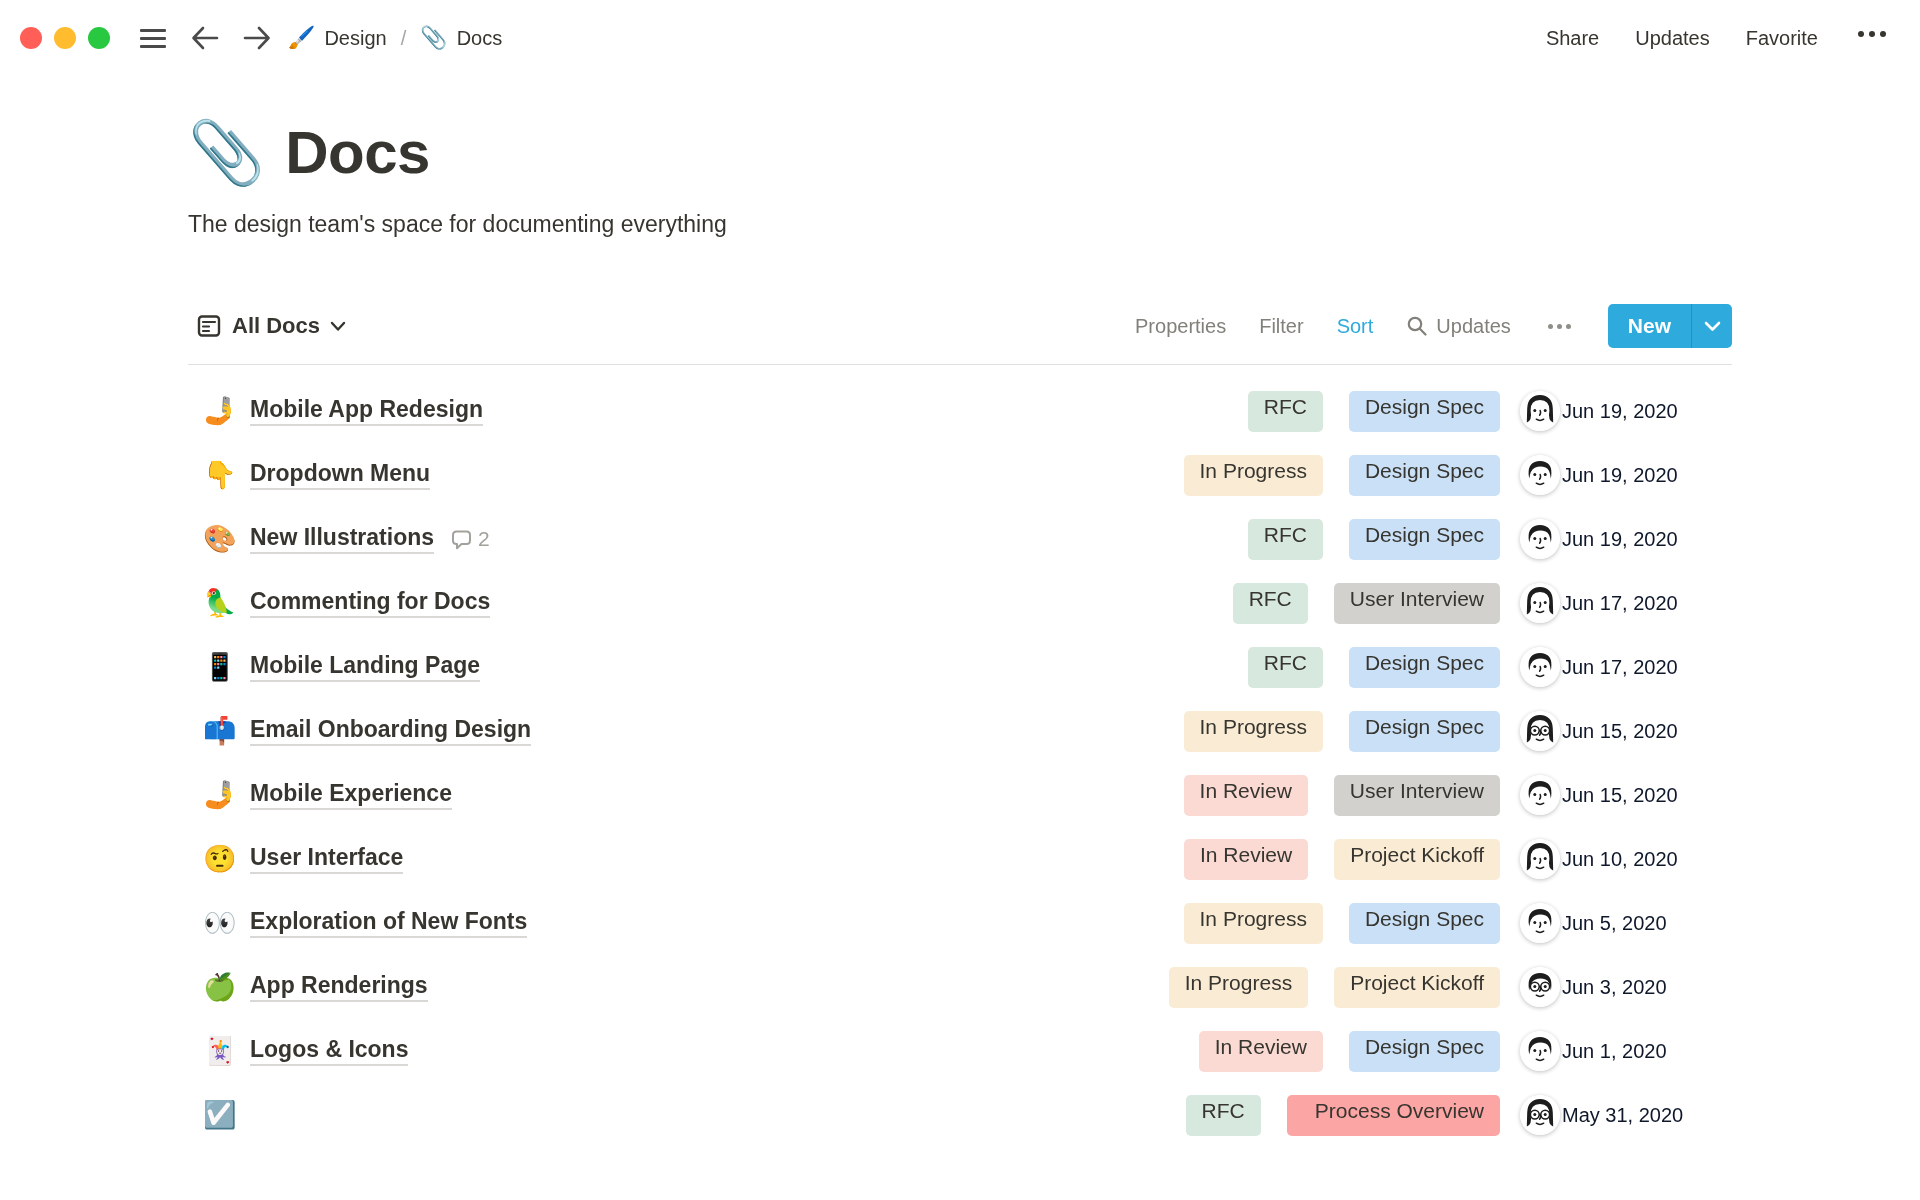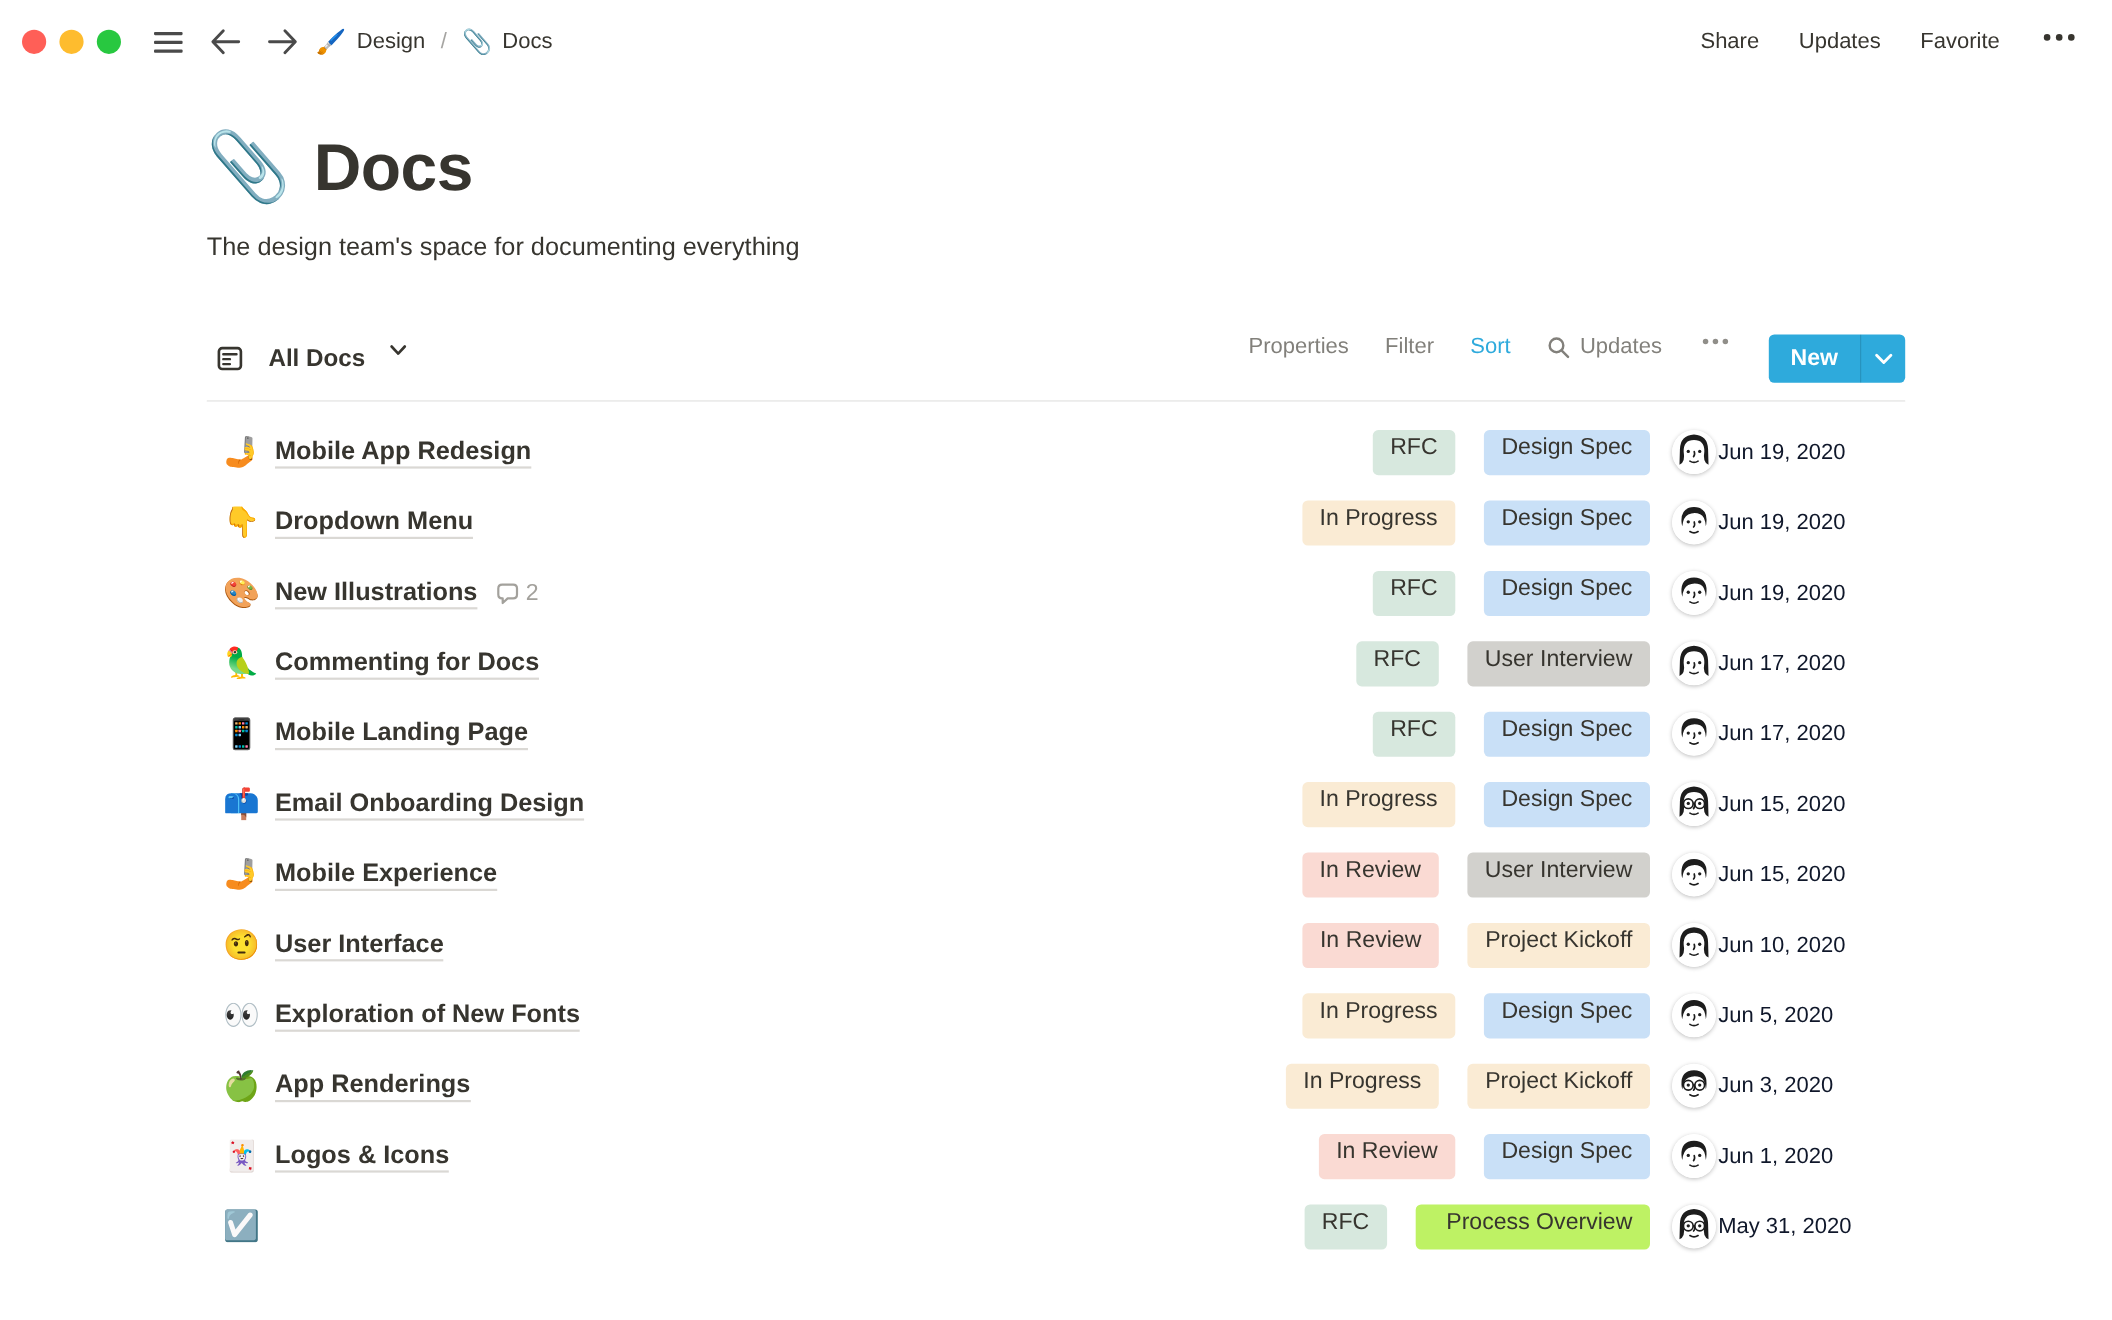--- a/index.html
+++ b/index.html
@@ -24,23 +24,23 @@
 
   
   .content { width:1544px; margin:0 auto; }
   .title-row { margin-top:42px; display:flex; align-items:center; gap:20px; }
   .page-emoji { font-size:62px; line-height:1; }
   .page-title { font-size:60px; font-weight:700; letter-spacing:-0.5px; }
   .subtitle { margin-top:24px; font-size:23px; }
 
   
   .toolbar { margin-top:66px; display:flex; align-items:center; }
-  .view-switcher { display:flex; align-items:flex-start; gap:22px; padding-left:8px; }
+  .view-switcher { display:flex; align-items:center; gap:10px; padding-left:8px; }
   .view-label { font-size:22px; font-weight:700; }
-  .toolbar-right { margin-left:auto; display:flex; align-items:flex-start; gap:33px; }
+  .toolbar-right { margin-left:auto; display:flex; align-items:center; gap:33px; }
   .tb-link { font-size:20px; color:#82807B; }
   .tb-link.active { color:var(--accent); }
   .tb-search { display:flex; align-items:center; gap:8px; color:#82807B; font-size:20px; }
   .tb-more { display:flex; gap:4px; align-items:center; padding:4px; }
   .tb-more i { width:5px; height:5px; border-radius:50%; background:#908E89; }
   .new-btn { display:flex; align-items:stretch; height:44px; border-radius:5px; overflow:hidden;
     background:var(--accent); color:#fff; }
   .new-btn-main { display:flex; align-items:center; padding:0 20px; font-size:21px; font-weight:600; }
   .new-btn-divider { width:1px; background:rgba(0,0,0,0.15); }
   .new-btn-caret { width:40px; display:flex; align-items:center; justify-content:center; }
@@ -430,21 +430,21 @@
               </g>
             </svg>
           </span>
         </div>
         <div class="date-cell" data-interactable="true">Jun 1, 2020</div>
       </div>
       <div class="doc-row" data-interactable="false">
         <span class="doc-icon" data-interactable="false">☑️</span>
         <div class="badge-group">
           <span class="badge" data-interactable="true" style="background: rgb(215, 232, 222);">RFC</span>
-          <span class="badge" data-interactable="true" style="background: #bef264; padding-left: 28px;">Process Overview</span>
+          <span class="badge" data-interactable="true" style="background: #fca5a5; padding-left: 28px;">Process Overview</span>
         </div>
         <div class="avatar-cell" data-interactable="true">
           <span class="avatar" data-interactable="false">
             <svg width="40" height="40" viewBox="0 0 40 40">
               <circle cx="20" cy="20" r="20" fill="#ffffff"></circle>
               <path d="M20 4 Q7.6 4.6 7.2 17.5 L6.8 31.5 Q12.4 29.5 10.6 19.5 Q10.4 9 20 9 Q29.6 9 29.4 19.5 Q27.6 29.5 33.2 31.5 L32.8 17.5 Q32.4 4.6 20 4 Z" fill="#1d1d1d"></path>
               <g stroke="#1d1d1d" stroke-width="1.5" stroke-linecap="round" fill="#1d1d1d">
                 <circle cx="14.8" cy="19.4" r="1.5" stroke="none"></circle>
                 <circle cx="25.2" cy="19.4" r="1.5" stroke="none"></circle>
                 <path d="M20.2 19.5 q1 3 -0.6 4.6" fill="none"></path>

